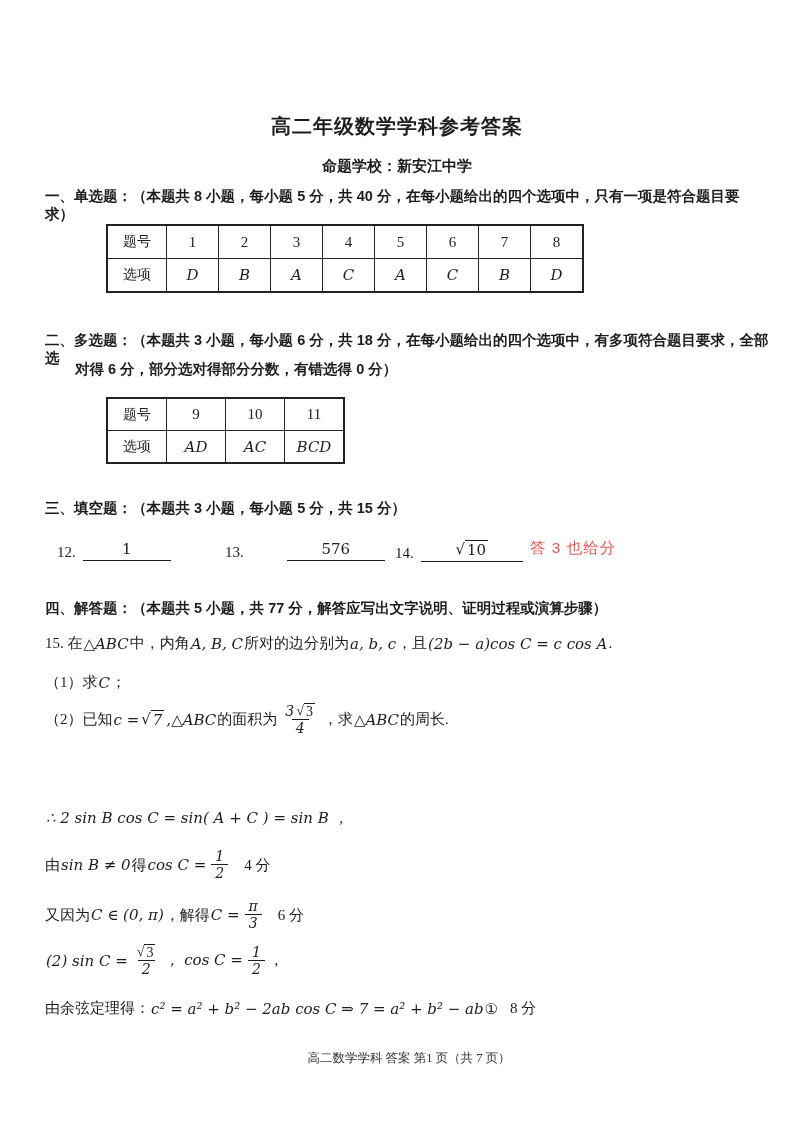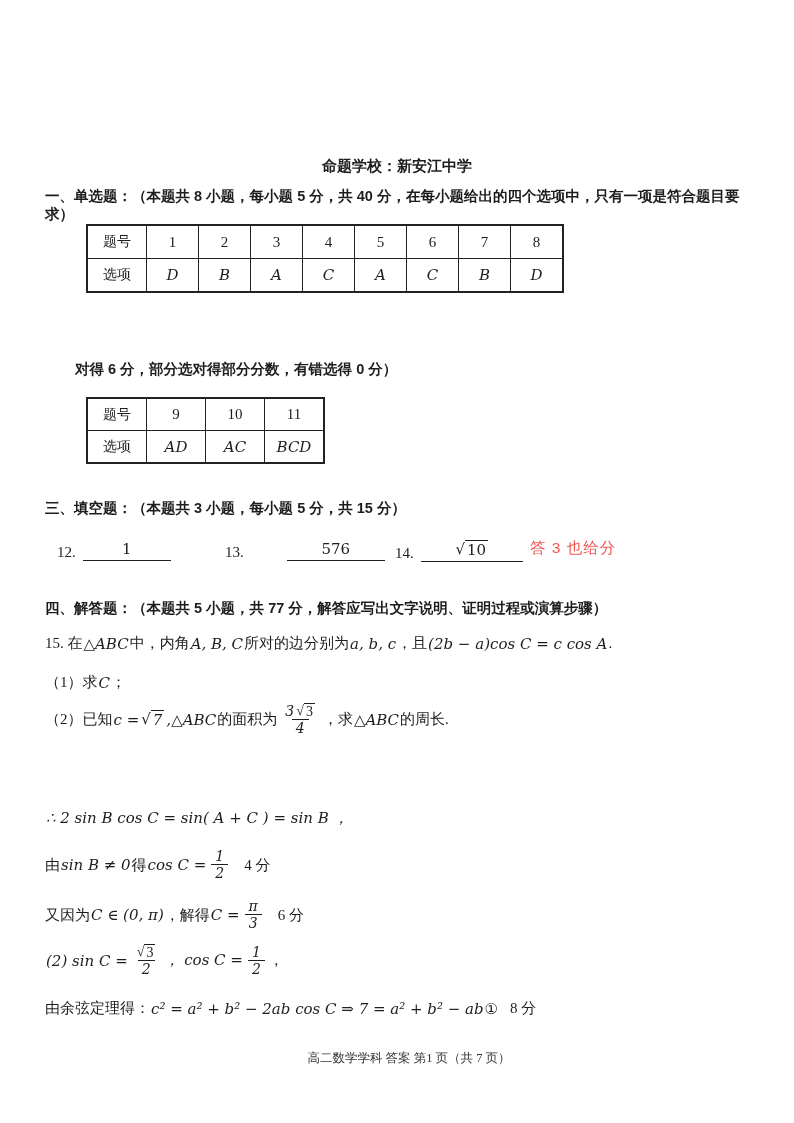--- a/index.html
+++ b/index.html
@@ -16,21 +16,21 @@
   .school{position:absolute;top:157px;left:0;width:100%;text-align:center;
     font-size:15px;font-weight:bold;font-family:"Liberation Sans",sans-serif;}
   .h{position:absolute;font-size:14.5px;font-weight:bold;line-height:1.25;
     font-family:"Liberation Sans",sans-serif;}
   .s1h{left:45px;top:187px;width:722px;}
   .s2h1{left:45px;top:331px;width:726px;}
   .s2h2{left:75px;top:360px;width:700px;}
   .s3h{left:45px;top:499px;}
   .s4h{left:45px;top:599px;width:722px;}
   
-  .anstab{position:absolute;border-collapse:collapse;border:2px solid #222;}
+  .anstab{position:absolute;border-collapse:collapse;border:2px solid #222;margin-left:20px;}
   .anstab td{border:1.4px solid #222;text-align:center;vertical-align:middle;
     font-size:15px;padding:0;}
   .t1{left:86px;top:224px;}
   .t1 td{width:51px;height:32px;}
   .t2{left:86px;top:397px;}
   .t2 td{width:58px;height:31px;}
   .anstab td.lab{width:58px;font-size:14px;font-family:"Liberation Serif",serif;font-style:normal;}
   .anstab td.ans{font-family:"DejaVu Serif",serif;font-style:italic;}
   
   .bgrp{position:absolute;top:540px;display:flex;align-items:flex-end;font-size:15px;}
@@ -64,20 +64,21 @@
   .mi .rad, .mi.rad{font-style:italic;}
   
   .footer{position:absolute;top:1050px;left:0;width:100%;text-align:center;
     font-size:12.5px;color:#333;padding-left:12px;}
 </style>
 </head>
 <body>
 
 <div class="page">
 
+  <div class="subtitle">高二年级数学学科参考答案</div>
   <div class="school">命题学校：新安江中学</div>
 
   <div class="h s1h">一、单选题：（本题共 8 小题，每小题 5 分，共 40 分，在每小题给出的四个选项中，只有一项是符合题目要求）</div>
   <table class="anstab t1">
     <tbody>
         <tr>
       <td class="lab">题号</td>
       <td>1</td>
       <td>2</td>
       <td>3</td>
@@ -94,20 +95,21 @@
       <td class="ans">A</td>
       <td class="ans">C</td>
       <td class="ans">A</td>
       <td class="ans">C</td>
       <td class="ans">B</td>
       <td class="ans">D</td>
     </tr>
   </tbody>
     </table>
 
+  <div class="h s2h1">二、多选题：（本题共 3 小题，每小题 6 分，共 18 分，在每小题给出的四个选项中，有多项符合题目要求，全部选</div>
   <div class="h s2h2">对得 6 分，部分选对得部分分数，有错选得 0 分）</div>
   <table class="anstab t2">
     <tbody>
         <tr>
       <td class="lab">题号</td>
       <td>9</td>
       <td>10</td>
       <td>11</td>
     </tr>
     <tr>

